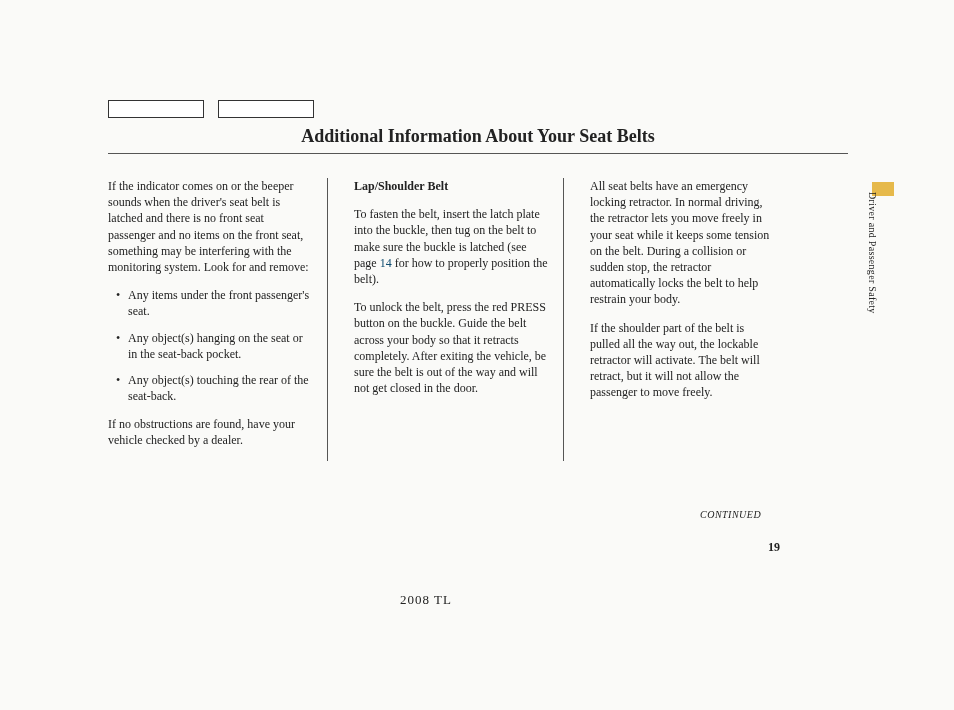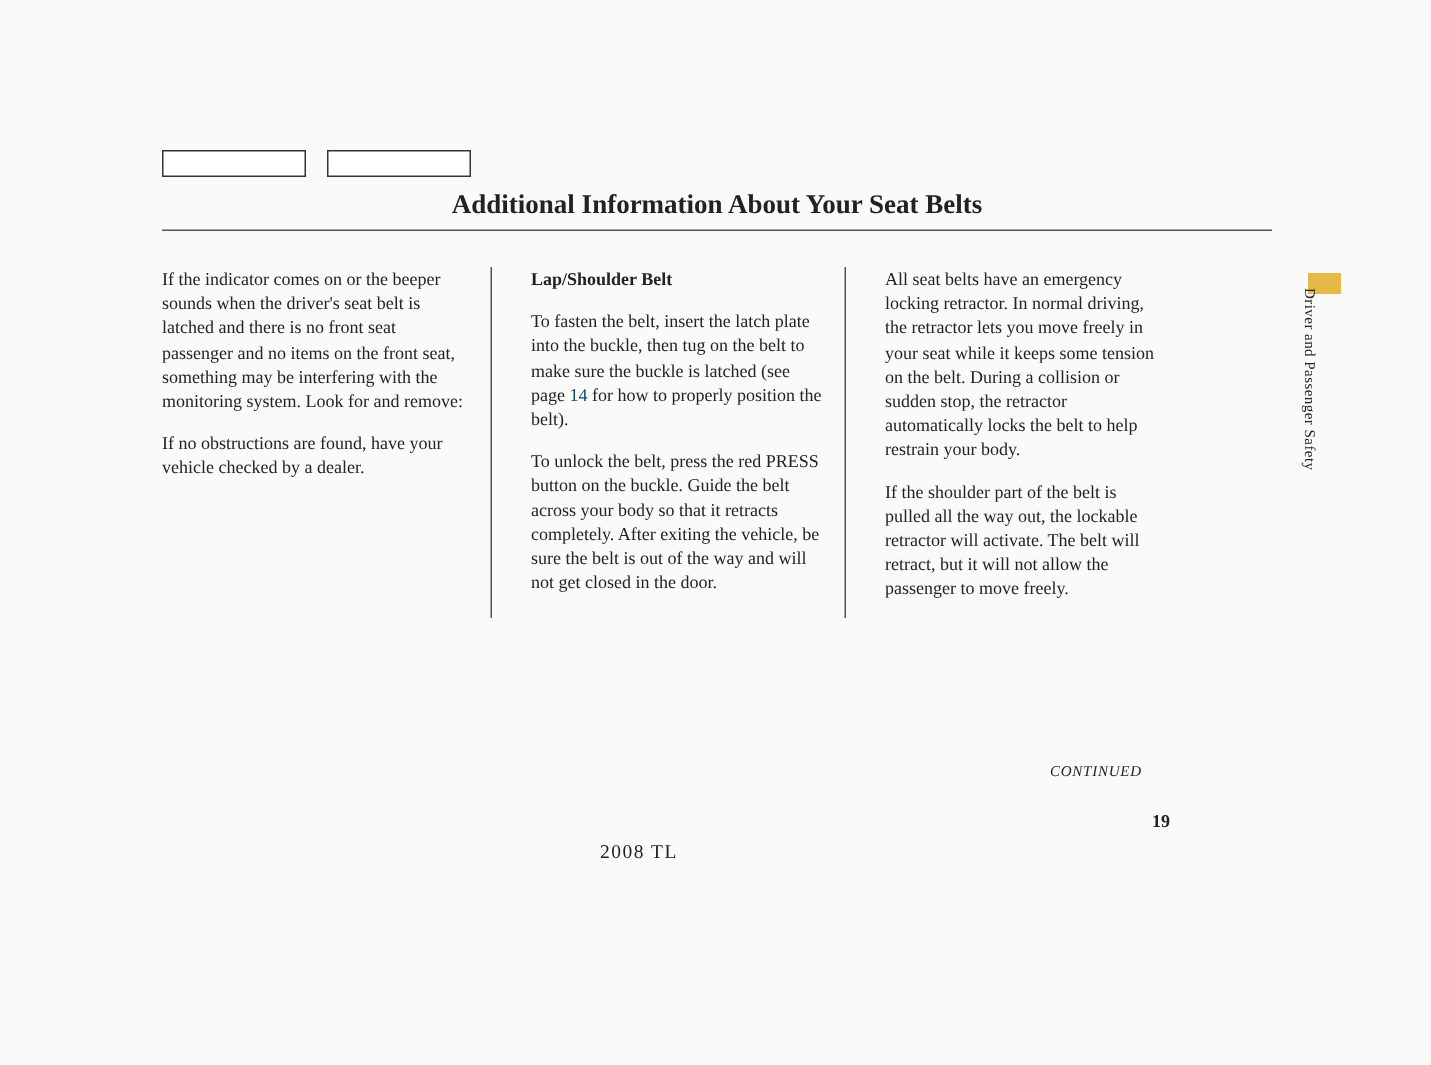--- a/index.html
+++ b/index.html
@@ -105,39 +105,44 @@
     position: absolute;
     left: 736px;
     top: 540px;
     font-size: 12px;
     font-weight: bold;
     margin-left: 32px;
   }
   .footer-model {
     position: absolute;
     left: 400px;
-    top: 560px;
+    top: 592px;
     font-size: 13px;
     letter-spacing: 1px;
   }
 </style>
 </head>
 <body>
 
 <div class="page">
   <div class="top-boxes">
     <div class="top-box"></div>
     <div class="top-box"></div>
   </div>
   <div class="page-title">Additional Information About Your Seat Belts</div>
   <hr class="hr">
 
   <div class="columns">
     <div class="col col1">
       <p>If the indicator comes on or the beeper sounds when the driver's seat belt is latched and there is no front seat passenger and no items on the front seat, something may be interfering with the monitoring system. Look for and remove:</p>
+      <ul class="bullets">
+        <li>Any items under the front passenger's seat.</li>
+        <li>Any object(s) hanging on the seat or in the seat-back pocket.</li>
+        <li>Any object(s) touching the rear of the seat-back.</li>
+      </ul>
       <p>If no obstructions are found, have your vehicle checked by a dealer.</p>
     </div>
 
     <div class="col col2">
       <div>
         <span class="subhead">Lap/Shoulder Belt</span><br>
       </div>
       <p style="margin-top:12px;">
         <span>To fasten the belt, insert the latch plate into the buckle, then tug on the belt to make sure the buckle is latched (see page </span><span class="pglink">14</span><span> for how to properly position the belt).</span>
       </p>

